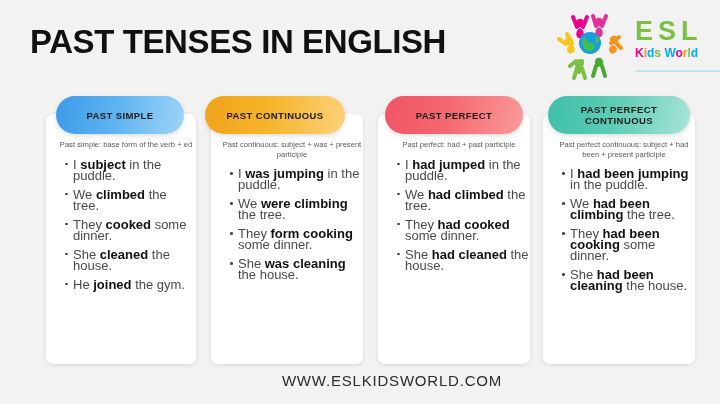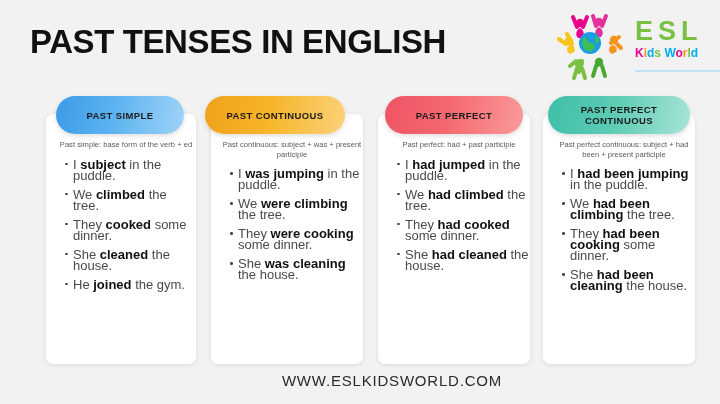--- a/index.html
+++ b/index.html
@@ -213,21 +213,21 @@
         <li><span>He </span><b>joined</b><span> the gym.</span></li>
       </ul>
     </div>
     <div class="pill pill-1">PAST SIMPLE</div>
 
     <div class="card card-2">
       <div class="subtitle">Past continuous: subject + was + present participle</div>
       <ul class="examples">
         <li><span>I </span><b>was jumping</b><span> in the puddle.</span></li>
         <li><span>We </span><b>were climbing</b><span> the tree.</span></li>
-        <li><span>They </span><b>were cooking</b><span> some dinner.</span></li>
+        <li><span>They </span><b>form cooking</b><span> some dinner.</span></li>
         <li><span>She </span><b>was cleaning</b><span> the house.</span></li>
       </ul>
     </div>
     <div class="pill pill-2">PAST CONTINUOUS</div>
 
     <div class="card card-3">
       <div class="subtitle">Past perfect: had + past participle</div>
       <ul class="examples">
         <li><span>I </span><b>had jumped</b><span> in the puddle.</span></li>
         <li><span>We </span><b>had climbed</b><span> the tree.</span></li>

